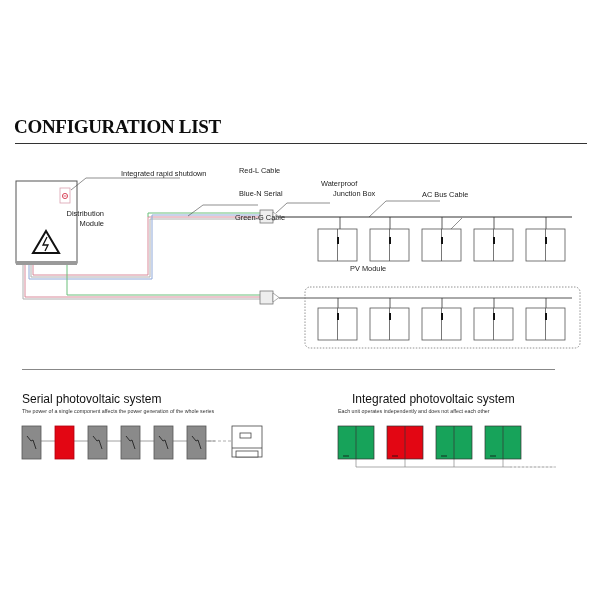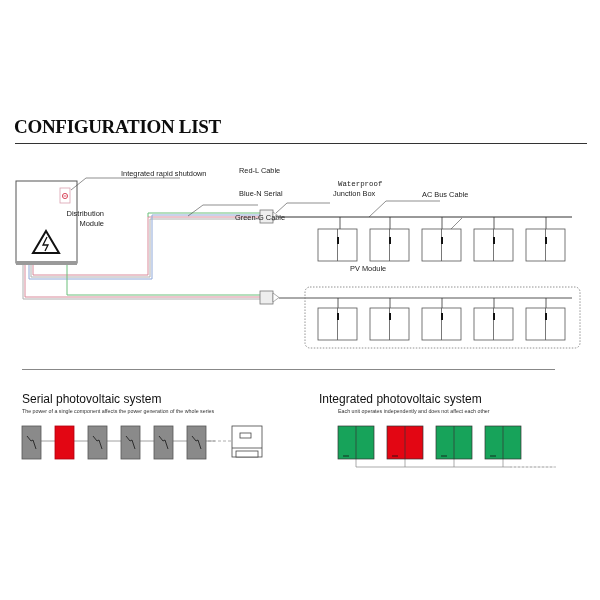--- a/index.html
+++ b/index.html
@@ -187,24 +187,24 @@
 
 <div class="abs label" style="left:20px;top:209px;width:52px;text-align:right;font-size:7.5px;">
   <div>Distribution</div>
   <div>Module</div>
 </div>
 
 <div class="abs label" style="left:89px;top:169px;">Integrated rapid shutdown</div>
 <div class="abs label" style="left:203px;top:169px;margin-top:44px;">Green-G Cable</div>
 <div class="abs label" style="left:207px;top:166px;">Red-L Cable</div>
 <div class="abs label" style="left:207px;top:189px;">Blue-N Serial</div>
-<div class="abs label" style="left:306px;top:179px;font-family:Liberation Mono, monospace;">Waterproof</div>
+<div class="abs label" style="left:289px;top:179px;">Waterproof</div>
 <div class="abs label" style="left:288px;top:189px;margin-left:13px;">Junction Box</div>
 <div class="abs label" style="left:390px;top:190px;">AC Bus Cable</div>
 <div class="abs label" style="left:318px;top:264px;">PV Module</div>
 
 <div class="abs section-rule"></div>
 
 <div class="abs sec-title" style="left:22px;top:392px;">Serial photovoltaic system</div>
 <div class="abs sec-sub" style="left:22px;top:408px;">The power of a single component affects the power generation of the whole series</div>
 
-<div class="abs sec-title" style="left:319px;top:392px;">Integrated photovoltaic system</div>
+<div class="abs sec-title" style="left:352px;top:392px;">Integrated photovoltaic system</div>
 <div class="abs sec-sub" style="left:338px;top:408px;">Each unit operates independently and does not affect each other</div>
 
 </body></html>

